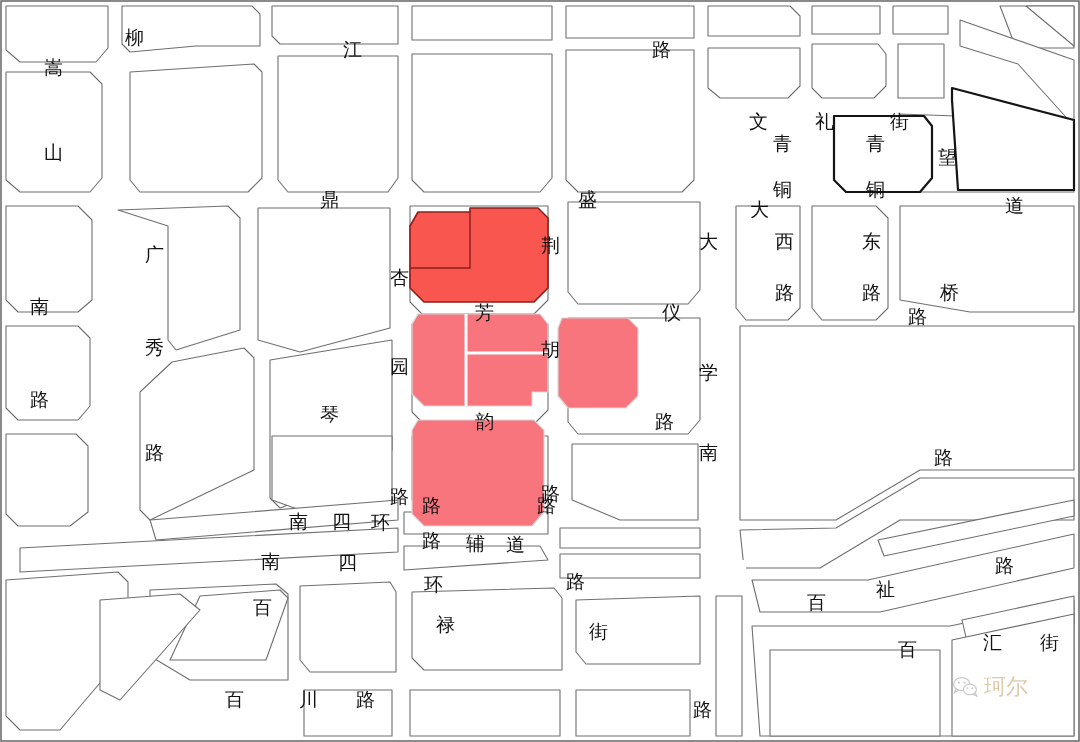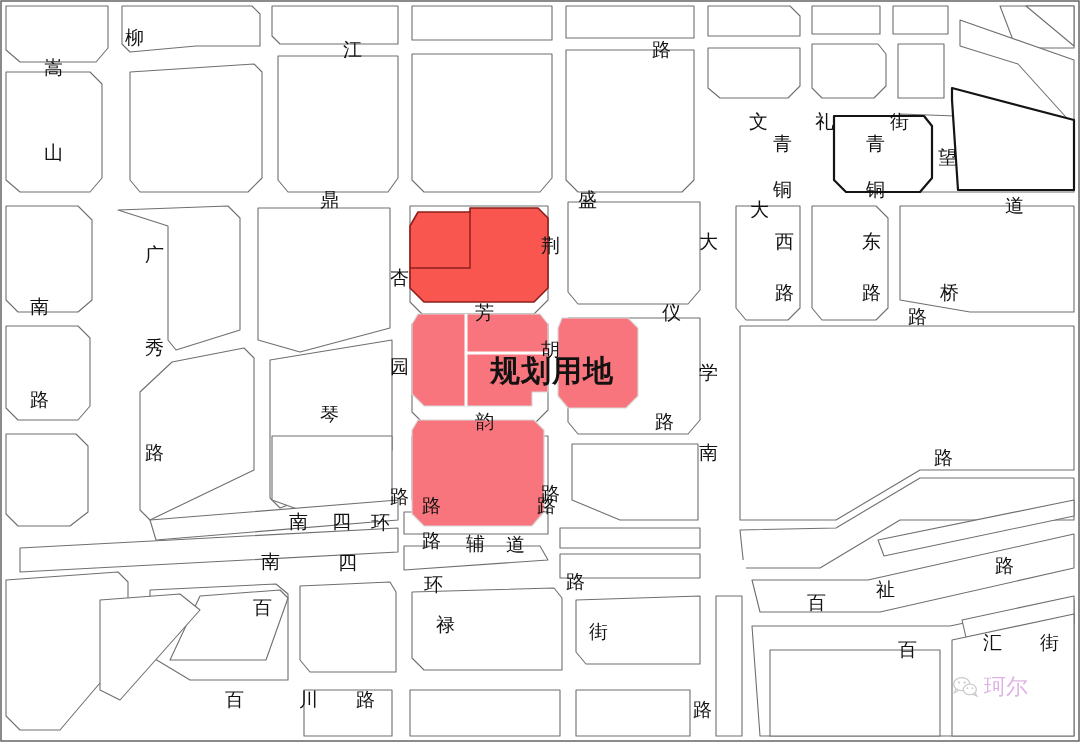--- a/index.html
+++ b/index.html
@@ -10,21 +10,21 @@
   .blk-dark{fill:#ffffff;stroke:#141414;stroke-width:2.2;stroke-linejoin:round;}
   .parcel-strong{fill:#f8564f;stroke:#8d1f1b;stroke-width:1.6;stroke-linejoin:round;}
   .parcel-light{fill:#f8757d;stroke:#d8d8d8;stroke-width:1.2;stroke-linejoin:round;}
   .divider{stroke:#ffffff;stroke-width:3;fill:none;}
   .divider-dark{stroke:#8d1f1b;stroke-width:1.4;fill:none;}
   .frame{fill:none;stroke:#5a5a5a;stroke-width:1.4;}
   .lbl{position:absolute;font-size:19px;line-height:1;color:#121212;white-space:pre;
        font-family:"DejaVu Sans","Liberation Sans",sans-serif;letter-spacing:0;}
   .lbl.big{font-size:30px;font-weight:600;letter-spacing:1px;}
   .wm{position:absolute;display:flex;align-items:center;gap:6px;opacity:.34;}
-  .wm-txt{font-size:22px;color:#a21caf;font-family:"DejaVu Sans","Liberation Sans",sans-serif;}
+  .wm-txt{font-size:22px;color:#a16207;font-family:"DejaVu Sans","Liberation Sans",sans-serif;}
   .wm-ico{width:26px;height:26px;}
 </style>
 </head>
 <body>
 
 <div id="map-root">
 
   <svg id="map-svg" viewBox="0 0 1080 742">
 
     <rect class="frame" x="1" y="1" width="1078" height="740"></rect>
@@ -204,21 +204,20 @@
       <div class="lbl" style="left: 356px; top: 690px;">路</div>
       <div class="lbl" style="left: 693px; top: 700px;">路</div>
       <div class="lbl" style="left: 807px; top: 593px;">百</div>
       <div class="lbl" style="left: 876px; top: 580px;">祉</div>
       <div class="lbl" style="left: 995px; top: 556px;">路</div>
       <div class="lbl" style="left: 898px; top: 640px;">百</div>
       <div class="lbl" style="left: 983px; top: 633px;">汇</div>
       <div class="lbl" style="left: 1040px; top: 633px;">街</div>
     </div>
 
-  <div class="lbl big" style="left:490px;top:356px;">规划用地</div>
 
   <div class="wm" style="left:952px;top:672px;">
     <svg class="wm-ico" viewBox="0 0 32 32">
       <ellipse cx="12" cy="12.5" rx="10" ry="8" fill="none" stroke="#6a6a6a" stroke-width="1.6"></ellipse>
       <path d="M5 18 L3 23 L8 20" fill="none" stroke="#6a6a6a" stroke-width="1.6"></path>
       <circle cx="8.5" cy="10.5" r="1.4" fill="#6a6a6a"></circle>
       <circle cx="15.5" cy="10.5" r="1.4" fill="#6a6a6a"></circle>
       <ellipse cx="22" cy="19" rx="8" ry="6.5" fill="#fff" stroke="#6a6a6a" stroke-width="1.6"></ellipse>
       <path d="M28.5 23.5 L30.5 27 L26 25" fill="none" stroke="#6a6a6a" stroke-width="1.6"></path>
       <circle cx="19" cy="17.5" r="1.1" fill="#6a6a6a"></circle>

